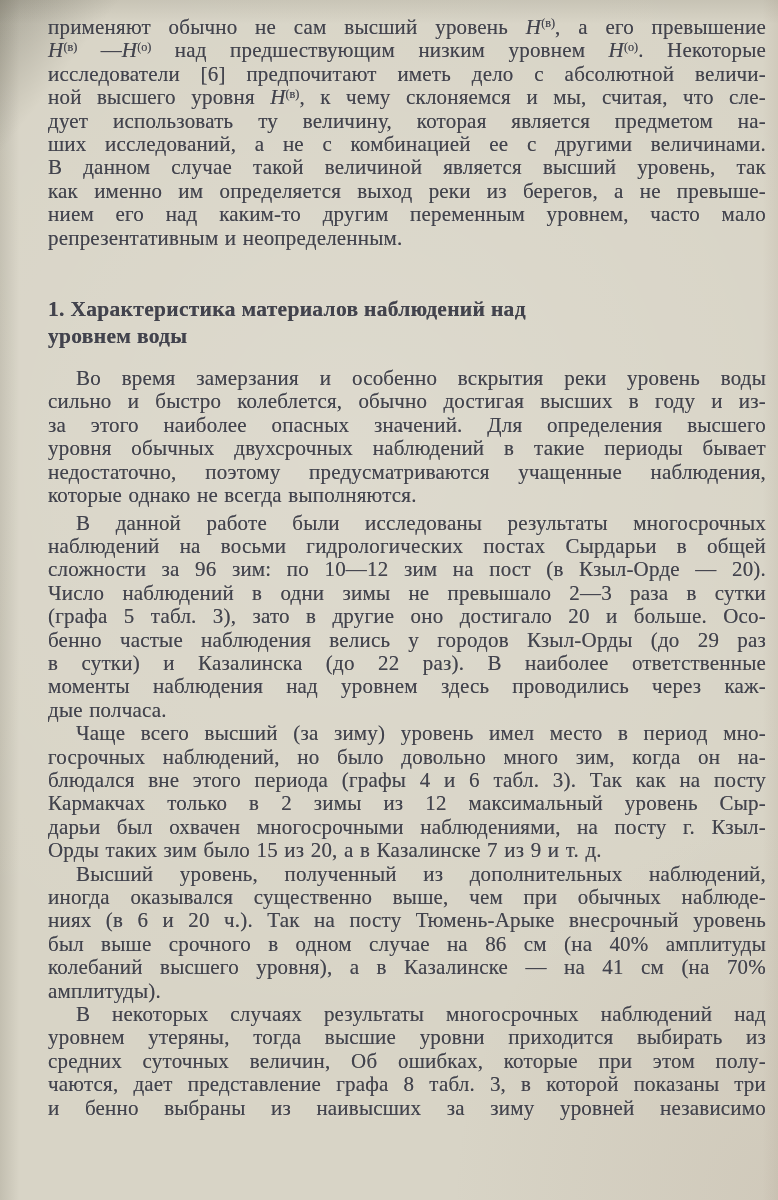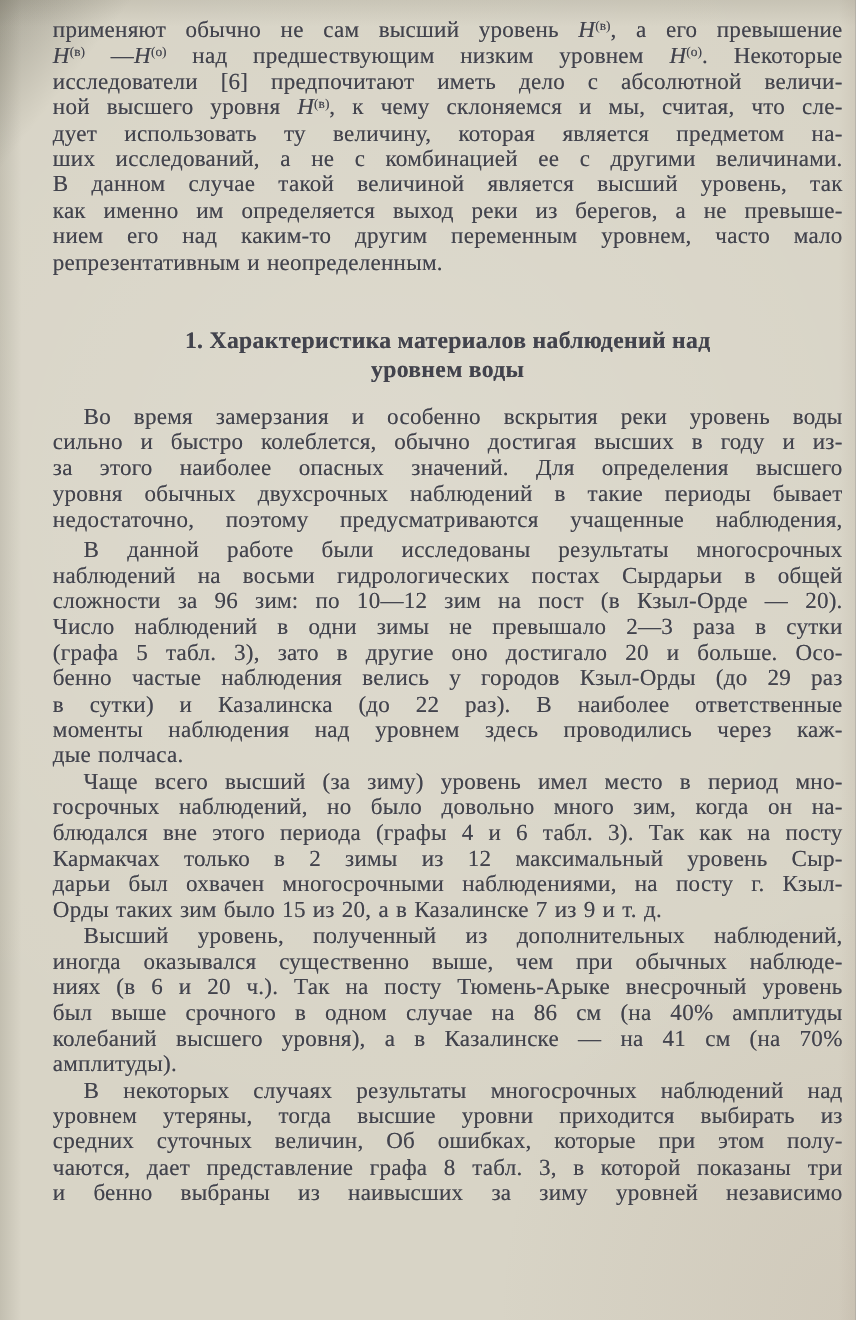--- a/index.html
+++ b/index.html
@@ -41,21 +41,21 @@
 
   .block.heading {
     margin-top: 46px;
     margin-bottom: 17px;
     font-size: 21.5px;
     font-weight: bold;
     line-height: 27px;
     letter-spacing: 0.3px;
     text-shadow: 0 0 0.5px rgba(50,51,60,0.6);
   }
-  .block.heading .line { text-align: center; }
+  .block.heading .line { }
 
   #blk-paragraph-observations { margin-top: 4px; }
 
   i { font-style: italic; }
   sup {
     font-size: 0.58em;
     font-style: normal;
     line-height: 0;
     position: relative;
     top: -0.55em;
@@ -92,20 +92,21 @@
       <div class="block heading" id="blk-section-heading">
         <div class="line">1. Характеристика материалов наблюдений над</div>
         <div class="line">уровнем воды</div>
       </div>
       <div class="block paragraph" id="blk-paragraph-intro">
         <div class="line just indent">Во время замерзания и особенно вскрытия реки уровень  воды</div>
         <div class="line just">сильно и быстро колеблется, обычно достигая высших в году и из-</div>
         <div class="line just">за этого наиболее опасных значений. Для  определения  высшего</div>
         <div class="line just">уровня обычных двухсрочных наблюдений в такие периоды бывает</div>
         <div class="line just">недостаточно, поэтому предусматриваются учащенные наблюдения,</div>
+        <div class="line">которые однако не всегда выполняются.</div>
       </div>
       <div class="block paragraph" id="blk-paragraph-observations">
         <div class="line just indent">В данной работе были исследованы результаты многосрочных</div>
         <div class="line just">наблюдений на восьми гидрологических постах Сырдарьи в общей</div>
         <div class="line just">сложности за 96 зим: по 10—12 зим  на  пост  (в Кзыл-Орде — 20).</div>
         <div class="line just">Число наблюдений в одни зимы не превышало 2—3 раза в сутки</div>
         <div class="line just">(графа 5 табл. 3), зато в другие оно достигало 20 и больше. Осо-</div>
         <div class="line just">бенно частые наблюдения велись у городов Кзыл-Орды (до 29 раз</div>
         <div class="line just">в сутки) и Казалинска (до 22 раз). В наиболее  ответственные</div>
         <div class="line just">моменты наблюдения над уровнем здесь проводились через каж-</div>

